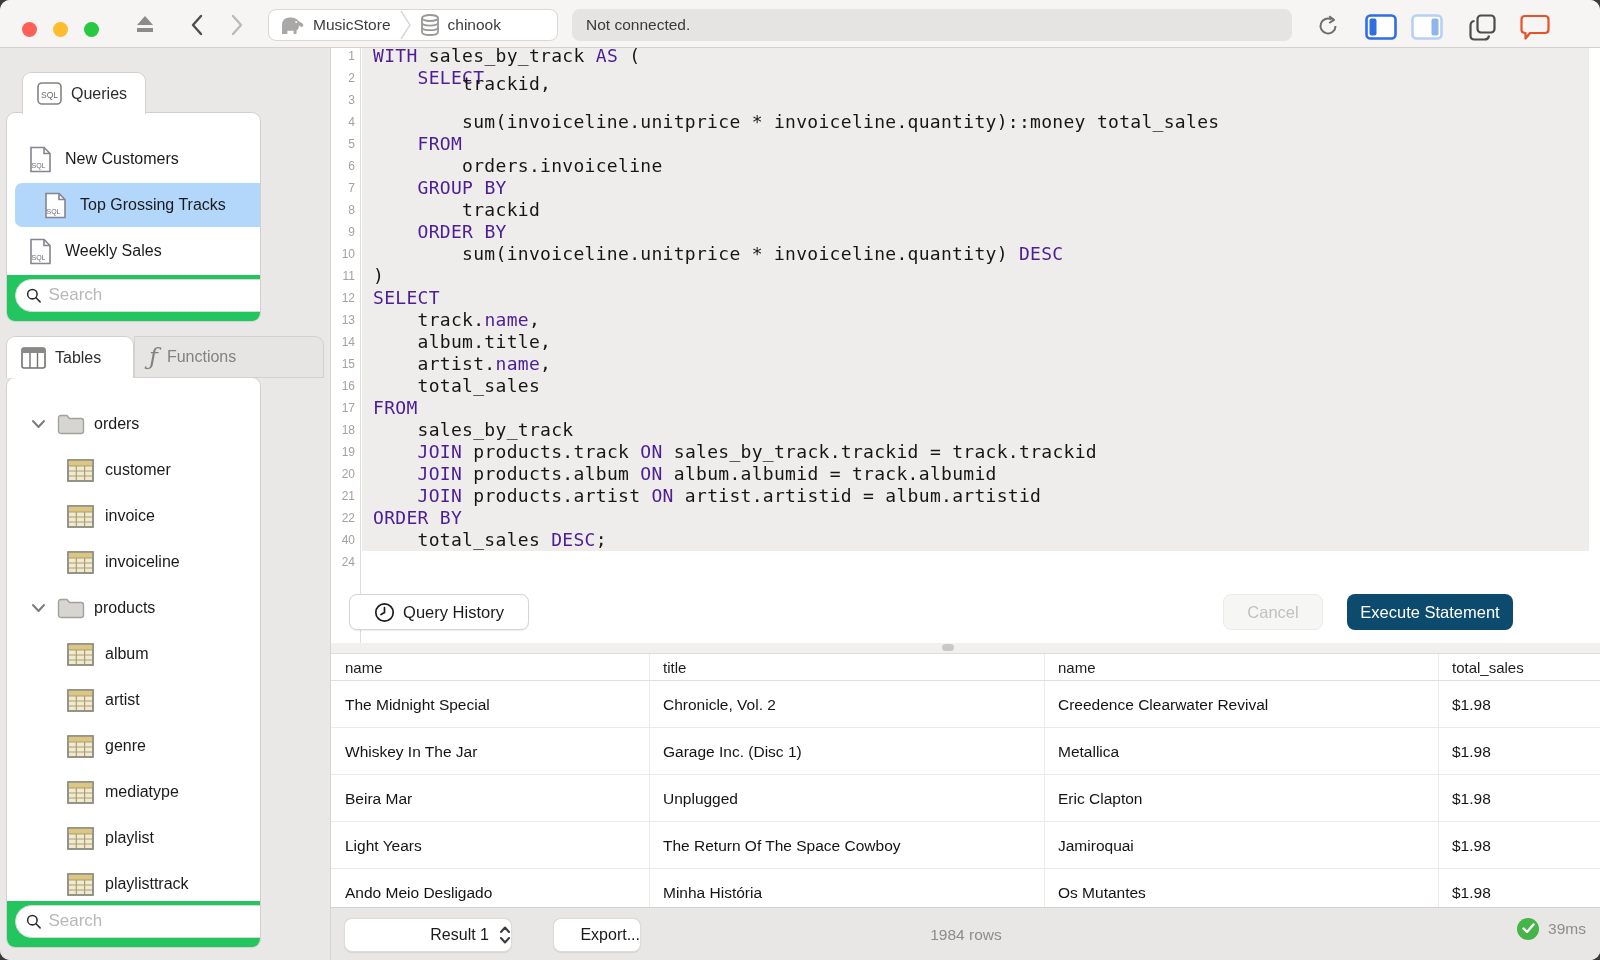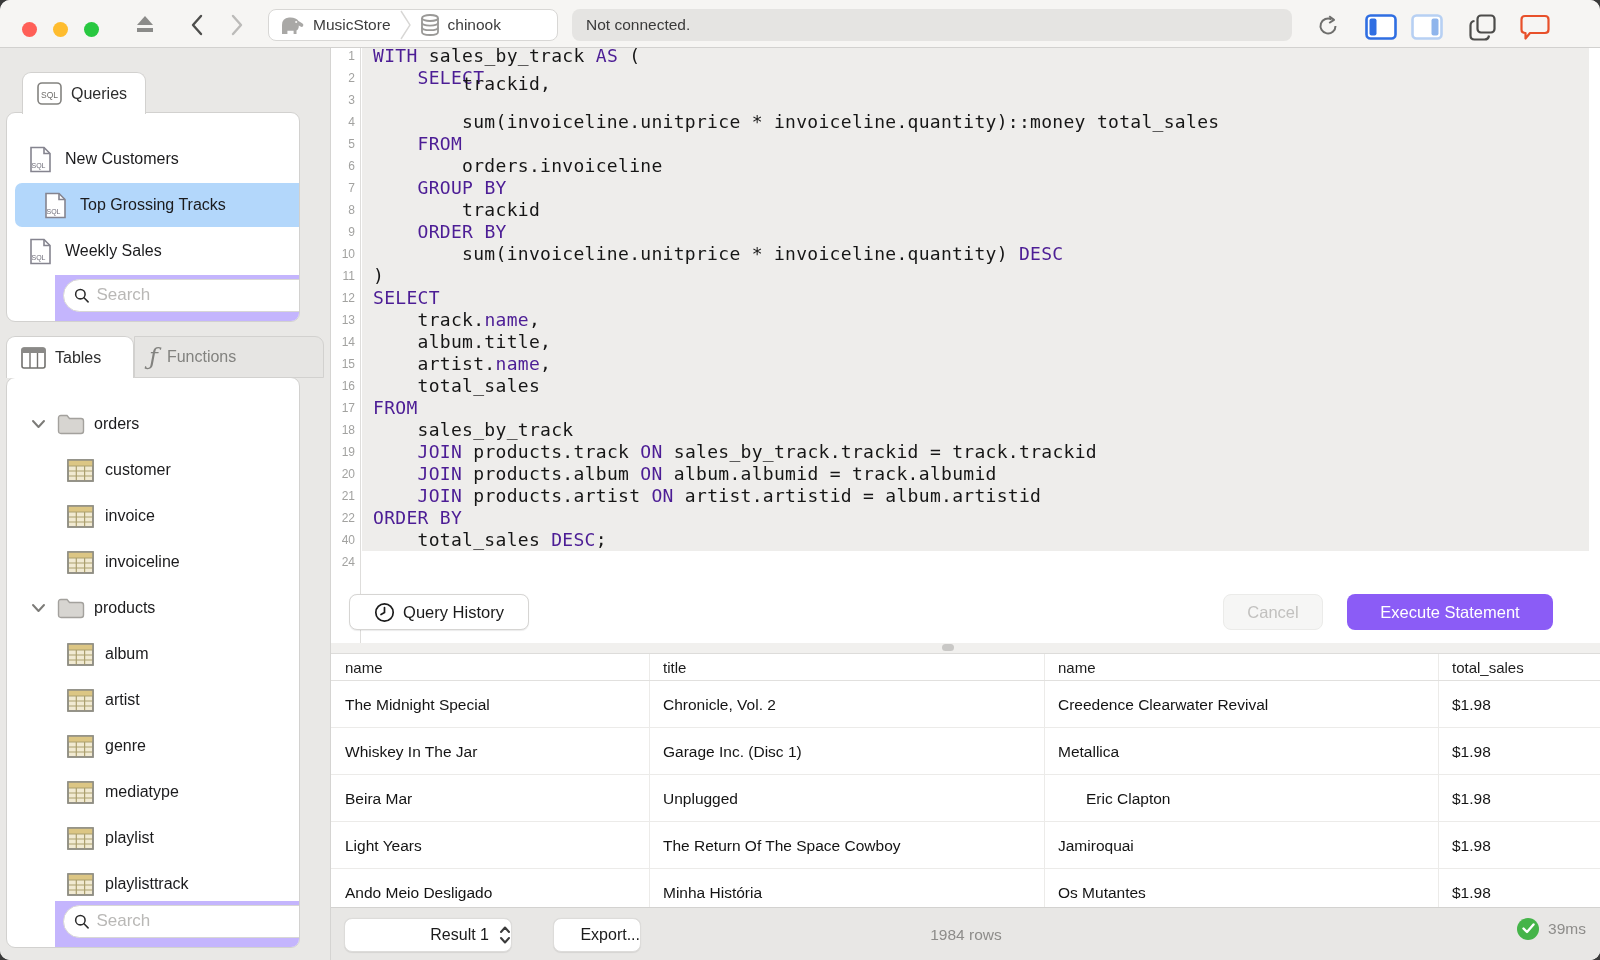--- a/index.html
+++ b/index.html
@@ -19,21 +19,21 @@
   .crumb { position:absolute; left:268px; top:9px; width:290px; height:32px; background:#fff;
            border:1px solid #d8d7d5; border-radius:8px; display:flex; align-items:center;
            padding:0 10px; gap:7px; font-size:15.5px; color:#3c3c3c; }
   .crumb-sep { width:14px; height:30px; flex:0 0 auto; }
   .statusbox { position:absolute; left:572px; top:9px; width:720px; height:32px;
                background:#e5e4e2; border-radius:8px; display:flex; align-items:center;
                padding:0 14px; font-size:15.5px; color:#3a3a3a; }
 
   
   .sidebar { position:absolute; left:0; top:48px; width:330px; height:912px; background:#e9e8e6; }
-  .panel { position:absolute; left:6px; width:294px; background:#fff;
+  .panel { position:absolute; left:6px; width:255px; background:#fff;
            border:1px solid #d2d1cf; border-radius:9px; overflow:hidden; }
   .tab { position:absolute; height:42px; background:#fff; border:1px solid #d2d1cf; border-bottom:none;
          border-radius:9px 9px 0 0; display:flex; align-items:center; gap:9px; padding:0 14px;
          font-size:16px; color:#2d2d2d; z-index:3; }
   .tab.inactive { background:#e6e5e3; color:#82827f; border-bottom:1px solid #d2d1cf; }
   .q-tab { left:22px; top:24px; width:124px; }
   .t-tab { left:6px; top:288px; width:128px; }
   .f-tab { left:134px; top:288px; width:190px; border-radius:0 9px 0 0; }
   .q-panel { top:64px; height:210px; }
   .t-panel { top:329px; height:571px; }
@@ -42,22 +42,22 @@
             display:flex; align-items:center; gap:13px; padding:0 14px; font-size:16px; color:#1b1b1d; }
   .q-item.selected { background:#b3d7fb;padding-left:29px; }
 
   .tree-row { position:absolute; left:0; width:316px; height:46px; display:flex; align-items:center;
               font-size:16px; color:#1b1b1d; }
   .tree-row .chev { width:16px; margin-left:24px; display:flex; }
   .tree-row.folder .label { margin-left:9px; }
   .tree-row.table { padding-left:60px; }
   .tree-row.table .label { margin-left:11px; }
 
-  .search-row { position:absolute; left:0; bottom:0; width:316px; height:46px; background:#c4b5fd; z-index:4;
-                display:flex; align-items:center; padding:0 10px 6px 8px;margin-left:48px; }
+  .search-row { position:absolute; left:0; bottom:0; width:316px; height:46px; background:#22c55e; z-index:4;
+                display:flex; align-items:center; padding:0 10px 6px 8px; }
   .search-pill { flex:1; height:33px; border:1px solid #d8d7d5; border-radius:17px; background:#fff;
                  display:flex; align-items:center; padding:0 10px; gap:7px; }
   .search-pill input { border:none; outline:none; width:100%; font-size:17px; color:#333;
                        font-family:"Liberation Sans", sans-serif; background:transparent; }
   .search-pill input::placeholder { color:#b9b8b6; }
   .plus-btn { width:30px; text-align:center; font-size:25px; font-weight:300; color:#5a5a58; line-height:30px; }
 
   
   .main { position:absolute; left:330px; top:48px; width:1270px; height:912px; background:#fff;
           border-left:1px solid #d5d4d2; }
@@ -68,21 +68,21 @@
   .stmt-highlight { position:absolute; left:0; top:-3px; width:1227px; height:506px; background:#eeedeb; }
   .code-line { position:absolute; left:11px; height:22px; line-height:22px; white-space:pre;
                font-family:"DejaVu Sans Mono", monospace; font-size:18px; letter-spacing:0.3px; color:#161616; }
   .code-line .kw { color:#4c1d95; }
 
   .btn { position:absolute; height:36px; border-radius:8px; display:flex; align-items:center;
          justify-content:center; font-size:16.5px; }
   .btn-history { left:18px; top:546px; width:180px; background:#fff; border:1px solid #d6d5d3;
                  color:#1b1b1b; gap:8px; box-shadow:0 0.5px 1px rgba(0,0,0,0.08); }
   .btn-cancel { left:892px; top:546px; width:100px; background:#f6f6f5; border:1px solid #ebebe9; color:#c2c1bf; }
-  .btn-exec { left:1016px; top:546px; width:206px; background:#8b5cf6; color:#fff; font-weight:500; }
+  .btn-exec { left:1016px; top:546px; width:166px; background:#0c4a6e; color:#fff; font-weight:500; }
 
   .splitter { position:absolute; left:0; top:595px; width:1270px; height:10px; background:#f1f0ee; }
   .splitter-dot { position:absolute; left:611px; top:1px; width:12px; height:7px; border-radius:4px; background:#c9c8c6; }
 
   .results { position:absolute; left:0; top:605px; width:1270px; height:254px; background:#fff;
              border-top:1px solid #dddcda; overflow:hidden; }
   .res-header { position:absolute; left:0; top:0; width:1270px; height:27px; border-bottom:1px solid #e1e0de; }
   .res-col { position:absolute; top:0; height:27px; line-height:27px; padding-left:14px;
              font-size:15px; color:#1d1d1d; }
   .res-vline { position:absolute; top:0; width:1px; height:254px; background:#ecebe9; }
@@ -485,21 +485,21 @@
           </div>
           <div class="res-row" style="top: 74px;">
             <div class="res-cell" style="left: 0px; width: 318px;">Whiskey In The Jar</div>
             <div class="res-cell" style="left: 318px; width: 395px;">Garage Inc. (Disc 1)</div>
             <div class="res-cell" style="left: 713px; width: 394px;">Metallica</div>
             <div class="res-cell" style="left: 1107px; width: 163px;">$1.98</div>
           </div>
           <div class="res-row" style="top: 121px;">
             <div class="res-cell" style="left: 0px; width: 318px;">Beira Mar</div>
             <div class="res-cell" style="left: 318px; width: 395px;">Unplugged</div>
-            <div class="res-cell" style="left: 713px; width: 394px; margin-left: 28px;">Eric Clapton</div>
+            <div class="res-cell" style="left: 713px; width: 394px;">Eric Clapton</div>
             <div class="res-cell" style="left: 1107px; width: 163px;">$1.98</div>
           </div>
           <div class="res-row" style="top: 168px;">
             <div class="res-cell" style="left: 0px; width: 318px;">Light Years</div>
             <div class="res-cell" style="left: 318px; width: 395px;">The Return Of The Space Cowboy</div>
             <div class="res-cell" style="left: 713px; width: 394px;">Jamiroquai</div>
             <div class="res-cell" style="left: 1107px; width: 163px;">$1.98</div>
           </div>
           <div class="res-row" style="top: 215px;">
             <div class="res-cell" style="left: 0px; width: 318px;">Ando Meio Desligado</div>

